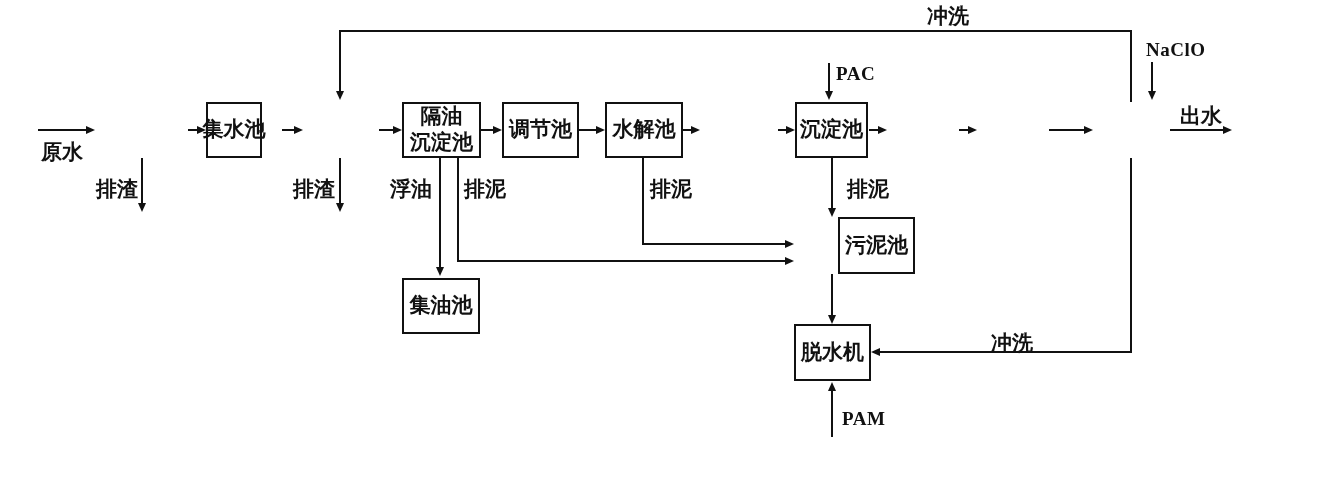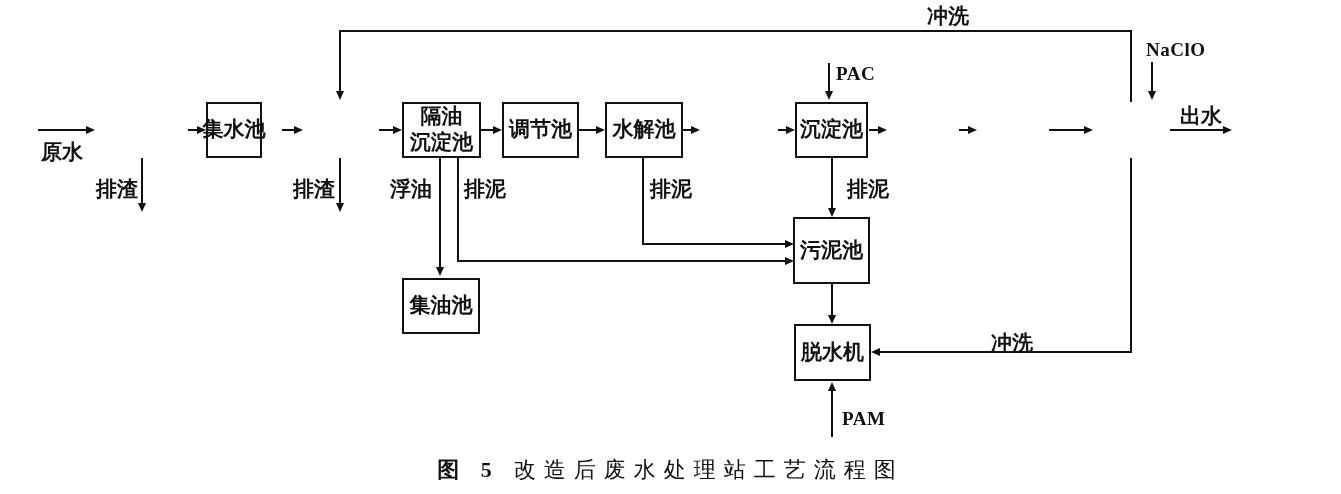--- a/index.html
+++ b/index.html
@@ -77,21 +77,21 @@
   <div class="box" style="left:502px;top:102px;width:77px;height:56px;">
     <span>调节池</span>
   </div>
   <div class="box" style="left:605px;top:102px;width:78px;height:56px;">
     <span>水解池</span>
   </div>
   <div class="box" style="left:795px;top:102px;width:73px;height:56px;">
     <span>沉淀池</span>
   </div>
 
-  <div class="box" style="left:793px;top:217px;width:77px;height:67px;">
+  <div class="box" style="left:838px;top:217px;width:77px;height:57px;">
     <span>污泥池</span>
   </div>
   <div class="box" style="left:402px;top:278px;width:78px;height:56px;">
     <span>集油池</span>
   </div>
   <div class="box" style="left:794px;top:324px;width:77px;height:57px;">
     <span>脱水机</span>
   </div>
 
   <div class="vline" style="left:141px;top:158px;height:45px;"></div>
@@ -133,17 +133,14 @@
   <span class="lbl lbl-lat" style="left:842px;top:408px;">PAM</span>
 
   <div class="vline" style="left:831px;top:274px;height:41px;"></div>
   <div class="ah ah-d" style="left:828px;top:315px;"></div>
 
   <div class="vline" style="left:1130px;top:158px;height:194px;"></div>
   <div class="hline" style="left:880px;top:351px;width:252px;"></div>
   <div class="ah ah-l" style="left:871px;top:348px;"></div>
   <span class="lbl" style="left:991px;top:329px;">冲洗</span>
 
-  <div class="caption">
-    <span class="cap-prefix">图 5</span><span>改造后废水处理站工艺流程图</span>
-  </div>
 
 </div>
 
 </body></html>

